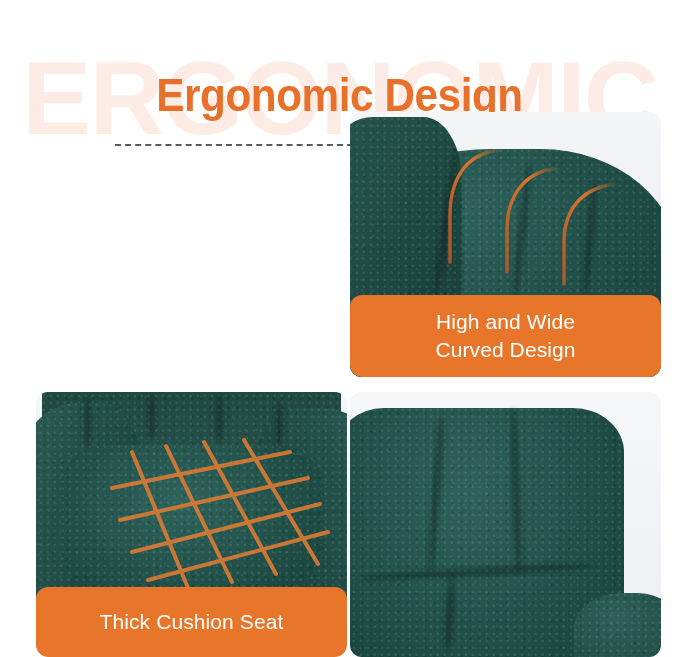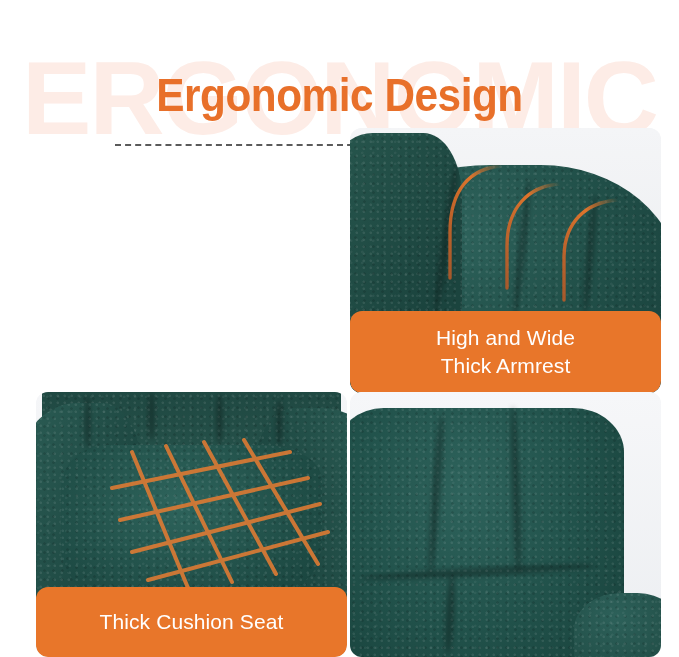--- a/index.html
+++ b/index.html
@@ -41,21 +41,21 @@
   
   #grid{
     position:absolute;left:0;top:112px;width:679px;height:545px;
   }
   .card{
     position:absolute;width:311px;height:265px;
     border-radius:12px;overflow:hidden;
     background:#f3f4f6;
   }
   .card.c0{left:18px;top:0px;}
-  .card.c1{left:350px;top:16px;}
+  .card.c1{left:350px;top:0px;}
   .card.c2{left:36px;top:280px;}
   .card.c3{left:350px;top:280px;}
 
   .photo{
     position:absolute;left:0;top:0;width:100%;height:100%;
     overflow:hidden;
   }
   .caption{
     position:absolute;left:0;bottom:0;width:100%;
     background:#e8762a;
@@ -191,21 +191,21 @@
             <stop offset="100%" stop-color="#b55a28" stop-opacity="0.9"></stop>
           </linearGradient>
         </defs>
         <path d="M152,38 C120,40 100,62 100,104 L100,150" stroke="url(#arcfade1)" stroke-width="3.4" fill="none" stroke-linecap="round"></path>
         <path d="M210,56 C178,58 157,80 157,118 L157,160" stroke="url(#arcfade1)" stroke-width="3.4" fill="none" stroke-linecap="round"></path>
         <path d="M268,72 C236,74 214,94 214,130 L214,172" stroke="url(#arcfade1)" stroke-width="3.4" fill="none" stroke-linecap="round"></path>
       </svg>
     </div>
     <div class="caption two-line">
       <div class="line">High and Wide</div>
-      <div class="line">Thick Armrest</div>
+      <div class="line">Curved Design</div>
     </div>
   </div>
 
   <div class="card c2">
     <div class="photo">
       <div class="p3-bg"></div>
       <div class="p3-backwall">
           <div class="boucle"></div>
         </div>
       <div class="p3-armL">

